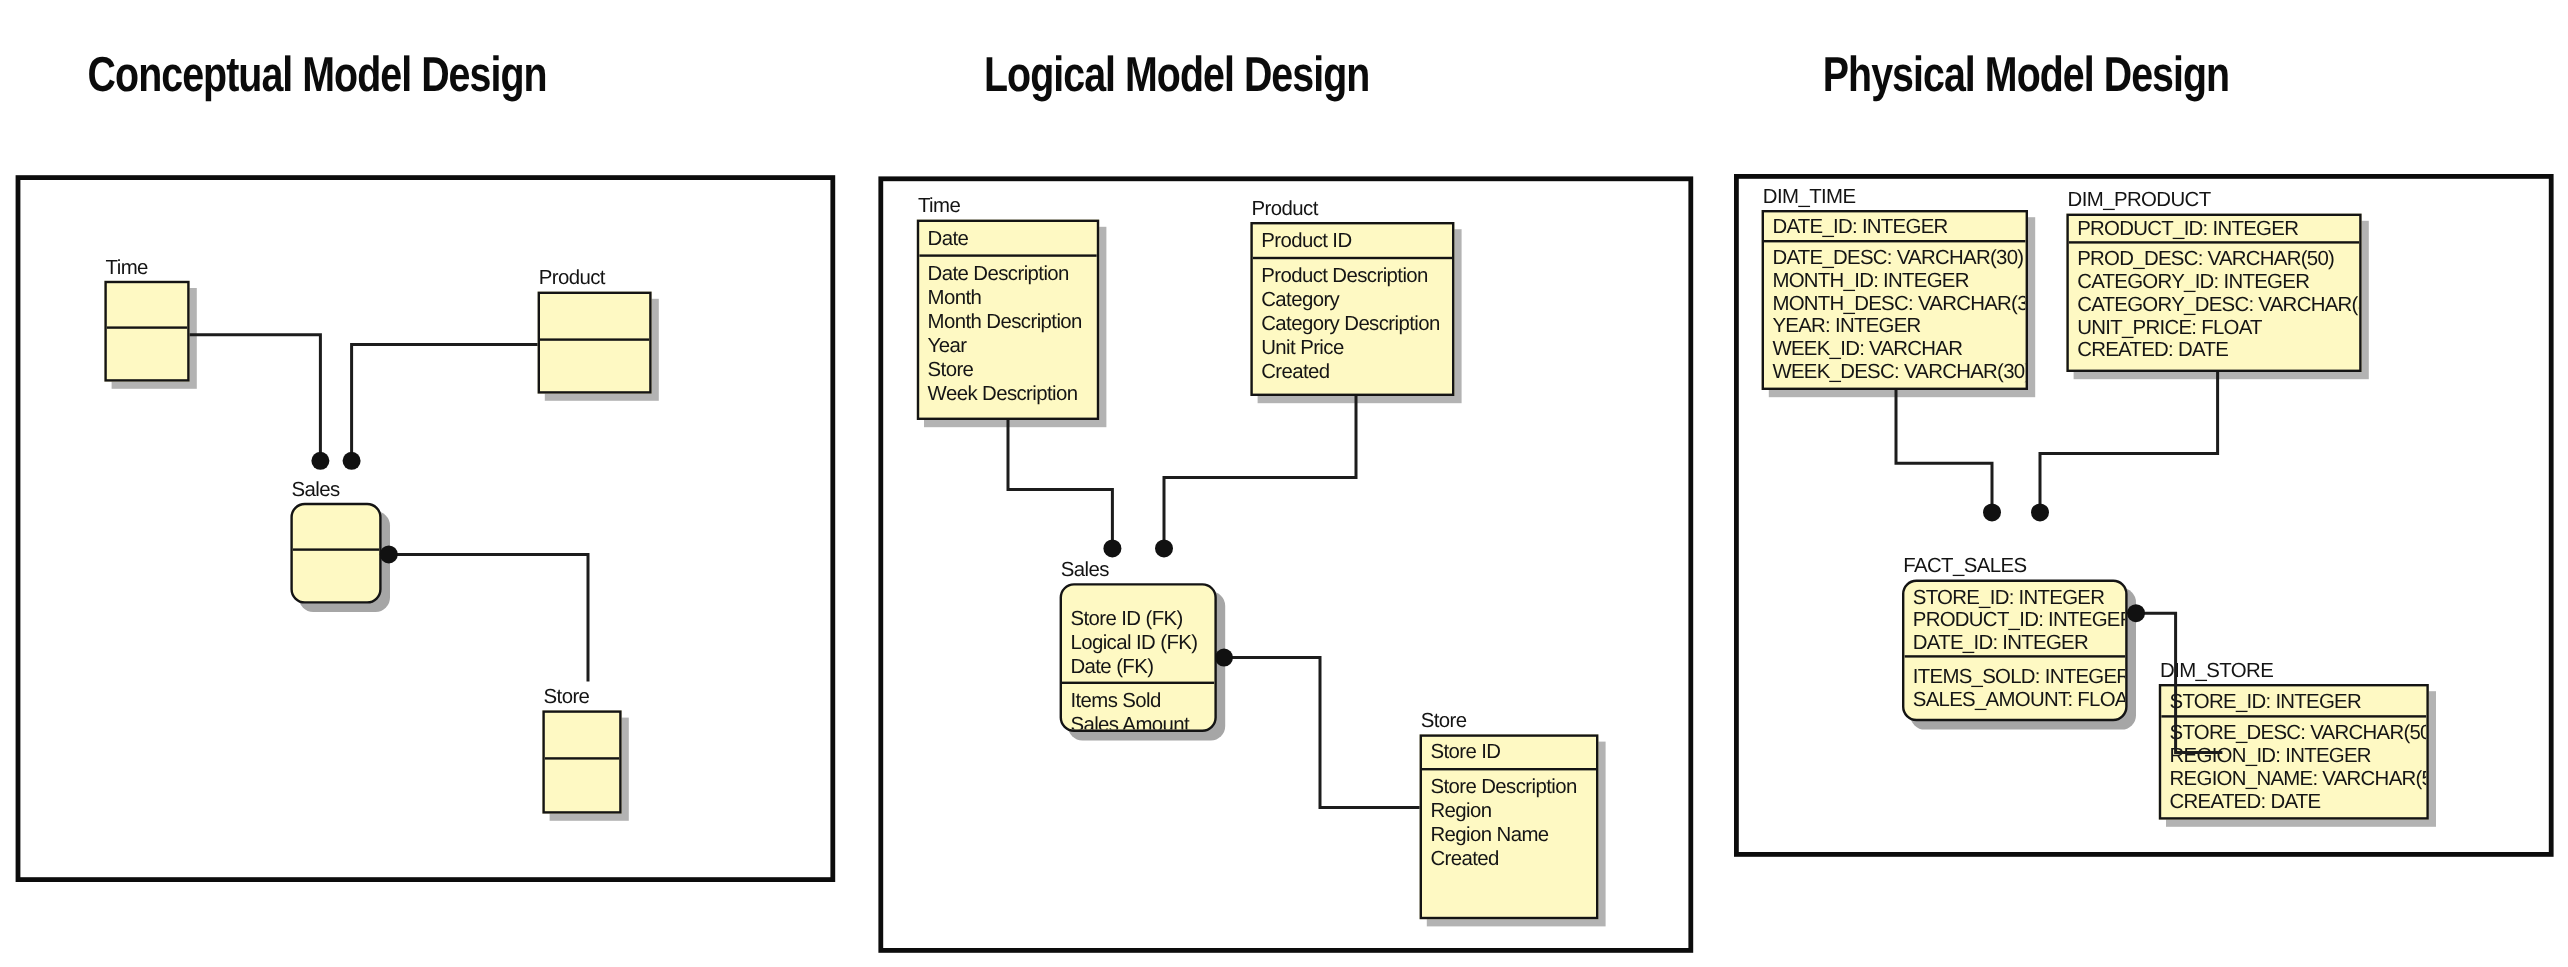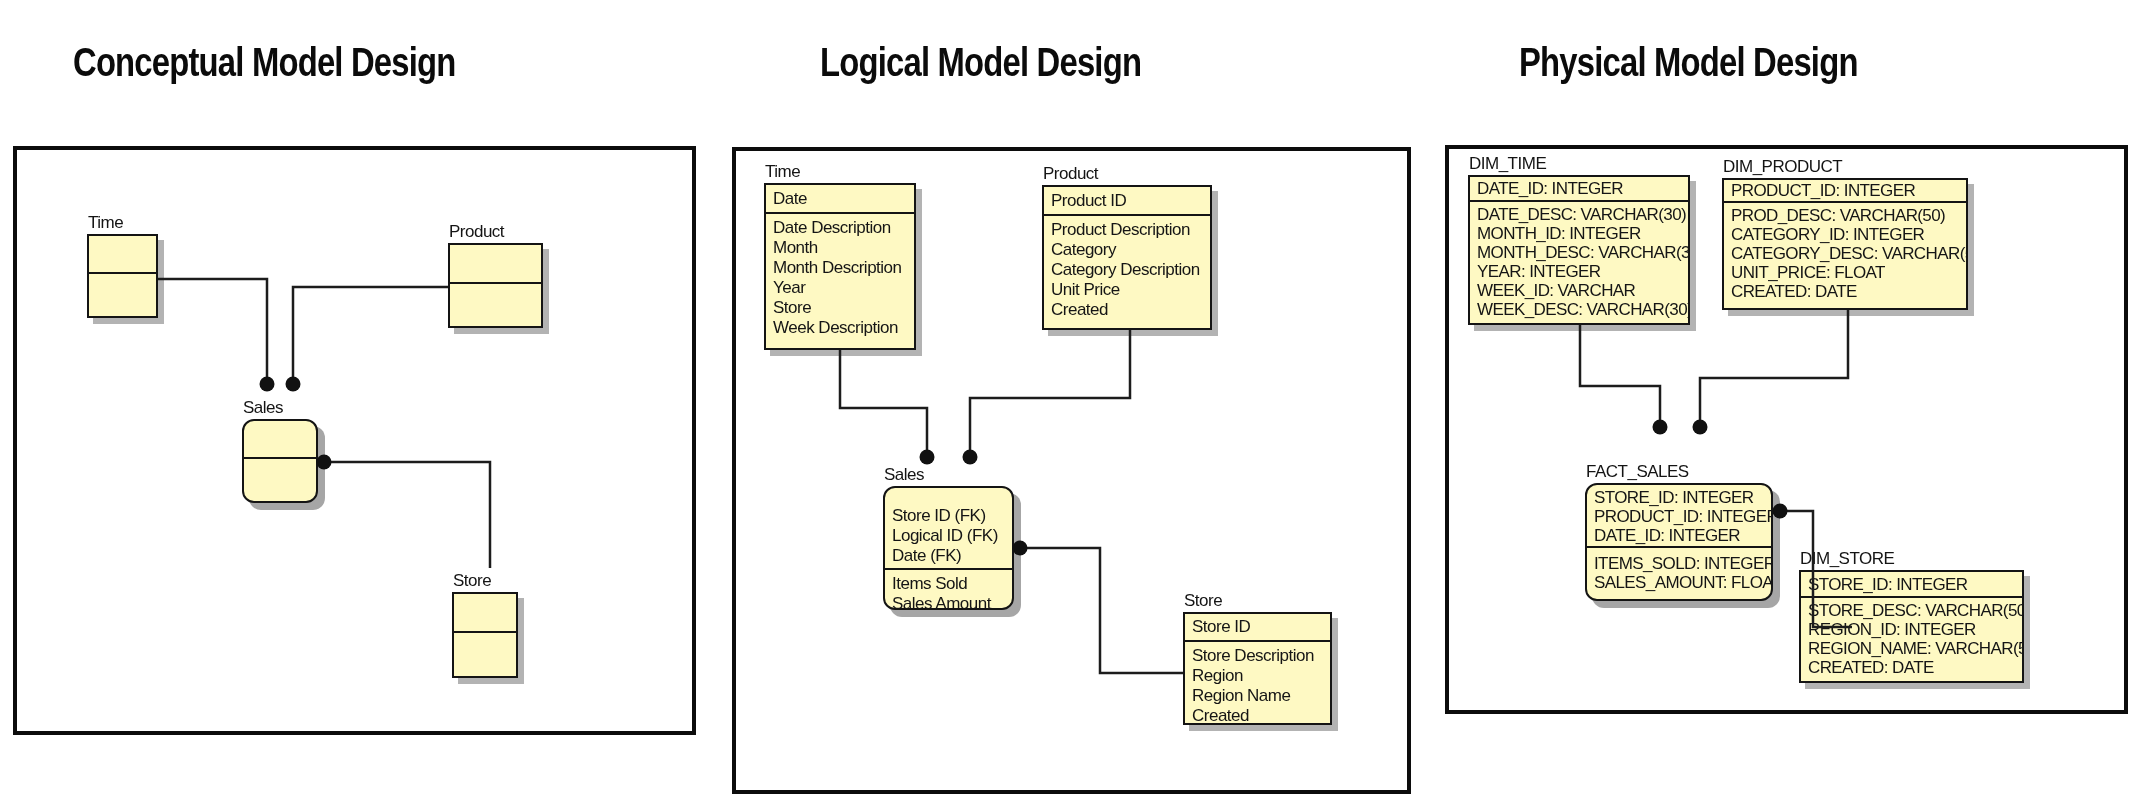--- a/index.html
+++ b/index.html
@@ -126,21 +126,21 @@
       </div>
       <div class="sect body" style="height:47px; padding-top:4px;">
         <div class="row">Items Sold</div>
         <div class="row">Sales Amount</div>
       </div>
     </div>
   </div>
 
   <div class="entity p2" style="left:1183px; top:612px;">
     <div class="ent-label">Store</div>
-    <div class="frame" style="width:149px; height:113px;">
+    <div class="frame" style="width:149px; height:154px;">
       <div class="sect hdr" style="height:26px;">
         <div class="row">Store ID</div>
       </div>
       <div class="sect body" style="height:89px;">
         <div class="row">Store Description</div>
         <div class="row">Region</div>
         <div class="row">Region Name</div>
         <div class="row">Created</div>
       </div>
     </div>

